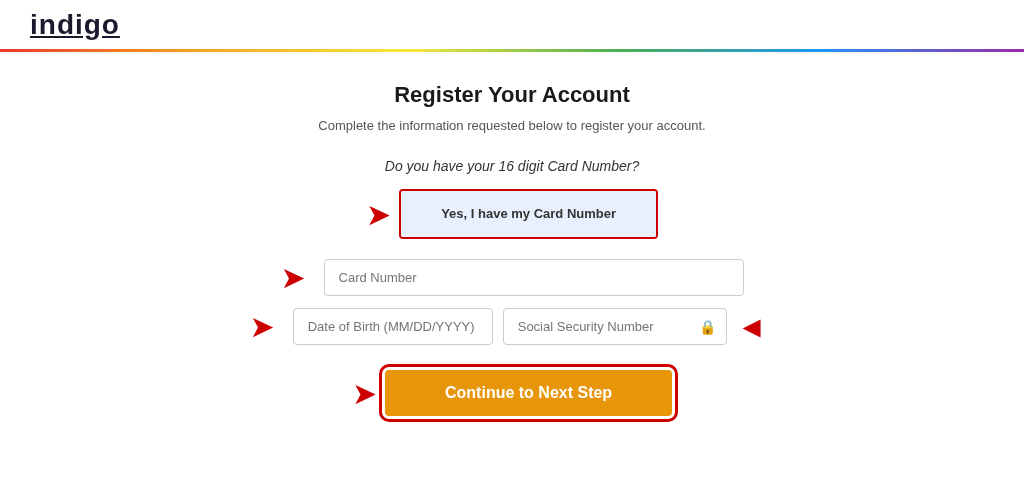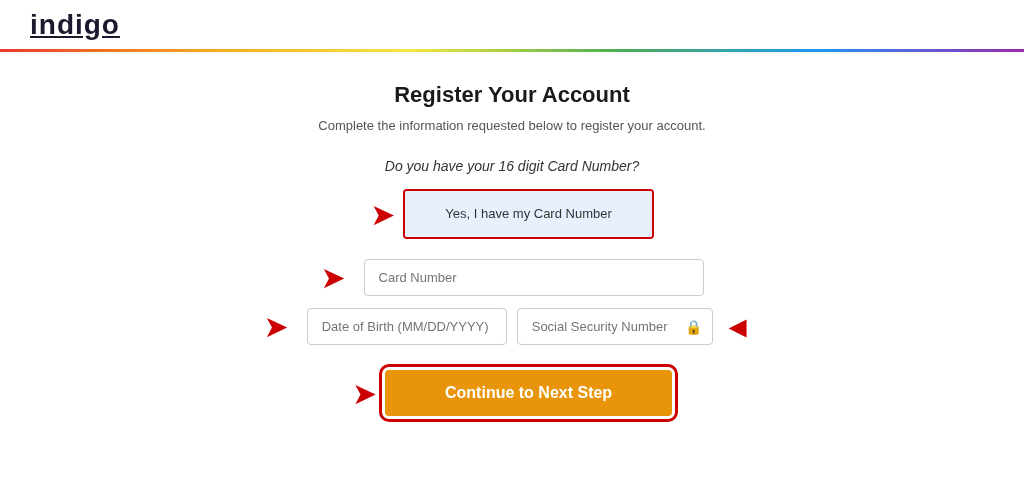--- a/index.html
+++ b/index.html
@@ -88,21 +88,21 @@
       text-align: center;
       line-height: 1.4;
       min-width: 130px;
     }
 
     .toggle-option.active {
       background: #e8f0fe;
       border: 2px solid #3b82f6;
       margin: -2px;
       color: #333;
-      font-weight: 400;
+      font-weight: 700;
     }
 
     .toggle-option.inactive {
       background: #f0f0f0;
       color: #666;
     }
 
     
     .form-section {
       display: flex;
@@ -123,29 +123,29 @@
       border: 1px solid #ccc;
       border-radius: 4px;
       padding: 10px 14px;
       font-size: 13px;
       color: #999;
       outline: none;
       background: #fff;
     }
 
     .input-field.wide {
-      width: 340px;
+      width: 420px;
     }
 
     .input-field.medium {
       width: 200px;
     }
 
     .input-field.ssn {
-      width: 196px;
+      width: 224px;
       padding-right: 36px;
     }
 
     .ssn-wrapper {
       position: relative;
       display: inline-block;
     }
 
     .lock-icon {
       position: absolute;

